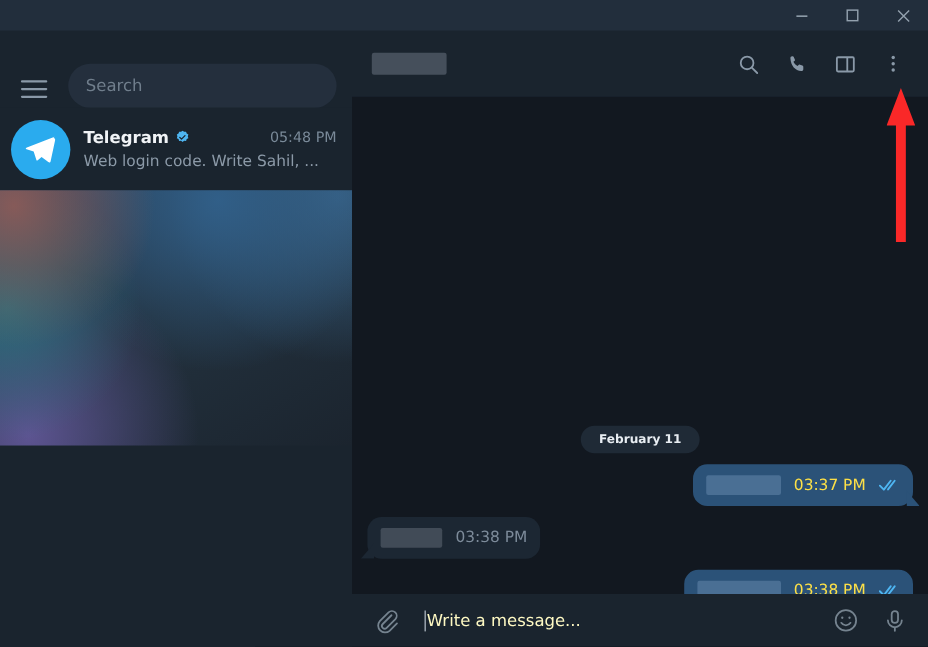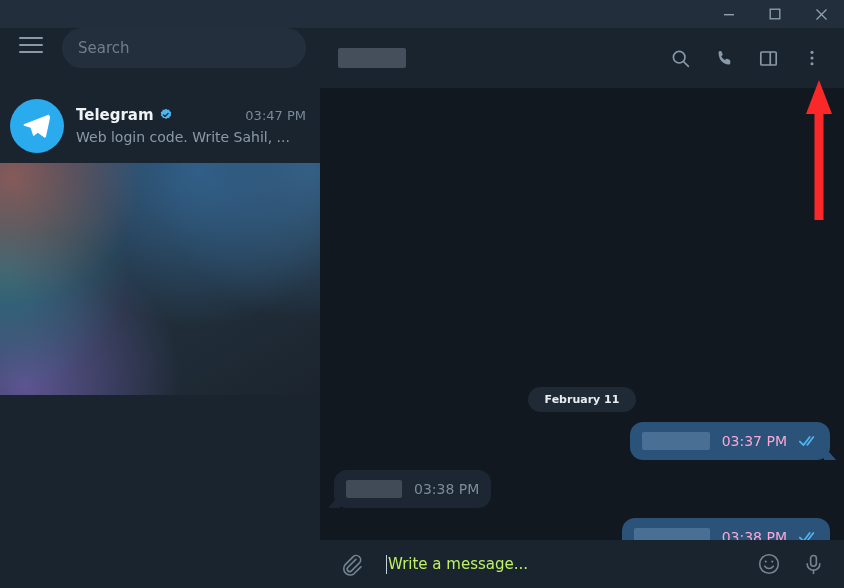--- a/index.html
+++ b/index.html
@@ -24,21 +24,21 @@
   .winbtn svg { display:block; }
 
   
   .body { flex:1 1 auto; display:flex; min-height:0; }
 
   
   .sidebar {
     width:320px; flex:0 0 320px; background:#1a242e;
     display:flex; flex-direction:column; position:relative;
   }
-  .side-top { height:60px; flex:0 0 60px; display:flex; align-items:flex-start; padding:0 14px; }
+  .side-top { height:60px; flex:0 0 60px; display:flex; align-items:flex-end; padding:0 14px;margin-top:10px; }
   .hamburger { width:34px; height:34px; display:flex; flex-direction:column;
     justify-content:center; align-items:center; gap:5px; }
   .hamburger i { display:block; width:24px; height:2px; background:#8a99a8; border-radius:1px; }
   .searchbox {
     flex:1 1 auto; height:40px; margin-left:14px; background:#242f3d;
     border-radius:20px; display:flex; align-items:center; padding:0 16px;
   }
   .searchbox span { color:#707e8c; font-size:15px; }
 
   .chatitem {
@@ -96,42 +96,42 @@
   .bubble {
     display:flex; align-items:center; gap:12px;
     padding:10px 12px; border-radius:13px; position:relative;
   }
   .bubble.out { background:#2b5278; }
   .bubble.in  { background:#1c2733; }
   .bubble .redact { height:18px; }
   .bubble.out .redact { background:#4a6f94; }
   .bubble.in  .redact { background:#414b57; }
   .btime { font-size:14px; }
-  .bubble.out .btime { color:#f9a8d4; }
+  .bubble.out .btime { color:#fde047; }
   .bubble.in  .btime { color:#7d8b9a; }
   .ticks { color:#4eb5f1; display:inline-flex; }
   .tail-out::after {
     content:""; position:absolute; right:-6px; bottom:0; width:12px; height:14px;
     background:#2b5278;
     clip-path:polygon(0 0, 100% 100%, 0 100%);
   }
   .tail-in::after {
     content:""; position:absolute; left:-6px; bottom:0; width:12px; height:14px;
     background:#1c2733;
     clip-path:polygon(100% 0, 100% 100%, 0 100%);
   }
 
   .composer {
     height:48px; flex:0 0 48px; background:#1a242e;
     display:flex; align-items:center; padding:0 16px; gap:12px;
   }
   .cicon { width:30px; height:30px; display:flex; align-items:center; justify-content:center; color:#75838f; }
   .msgfield { flex:1 1 auto; display:flex; align-items:center; padding-left:8px; }
   .caret { width:1px; height:19px; background:#c8d2dc; margin-right:1px; }
-  .msgfield span { color:#bef264; font-size:15px; }
+  .msgfield span { color:#fef9c3; font-size:15px; }
   .composer-right { margin-left:auto; display:flex; align-items:center; gap:14px; }
 
   
   .arrow { position:absolute; left:806px; top:80px; width:26px; height:140px; z-index:40; }
 </style>
 </head>
 <body>
 
 <div id="app">
 
@@ -176,21 +176,21 @@
         </div>
         <div class="chatmeta">
           <div class="chatrow1">
             <span class="chatname">Telegram</span>
             <span class="verified">
               <svg width="14" height="14" viewBox="0 0 24 24">
                 <path d="M12 1.3l2.4 1.8 3-.2 1 2.8 2.6 1.5-.9 2.9.9 2.9-2.6 1.5-1 2.8-3-.2-2.4 1.8-2.4-1.8-3 .2-1-2.8-2.6-1.5.9-2.9-.9-2.9 2.6-1.5 1-2.8 3 .2z" fill="#4eb5f1"></path>
                 <path d="M7.6 11.8l2.7 2.7 5.4-5.4" stroke="#1a242e" stroke-width="2.1" fill="none" stroke-linecap="round" stroke-linejoin="round"></path>
               </svg>
             </span>
-            <span class="chattime">03:47 PM</span>
+            <span class="chattime">05:48 PM</span>
           </div>
           <div class="chatprev">Web login code. Write Sahil, ...</div>
         </div>
       </div>
 
       <div class="gradient-preview"></div>
       <div class="side-rest"></div>
     </div>
 
     <div class="chat">

